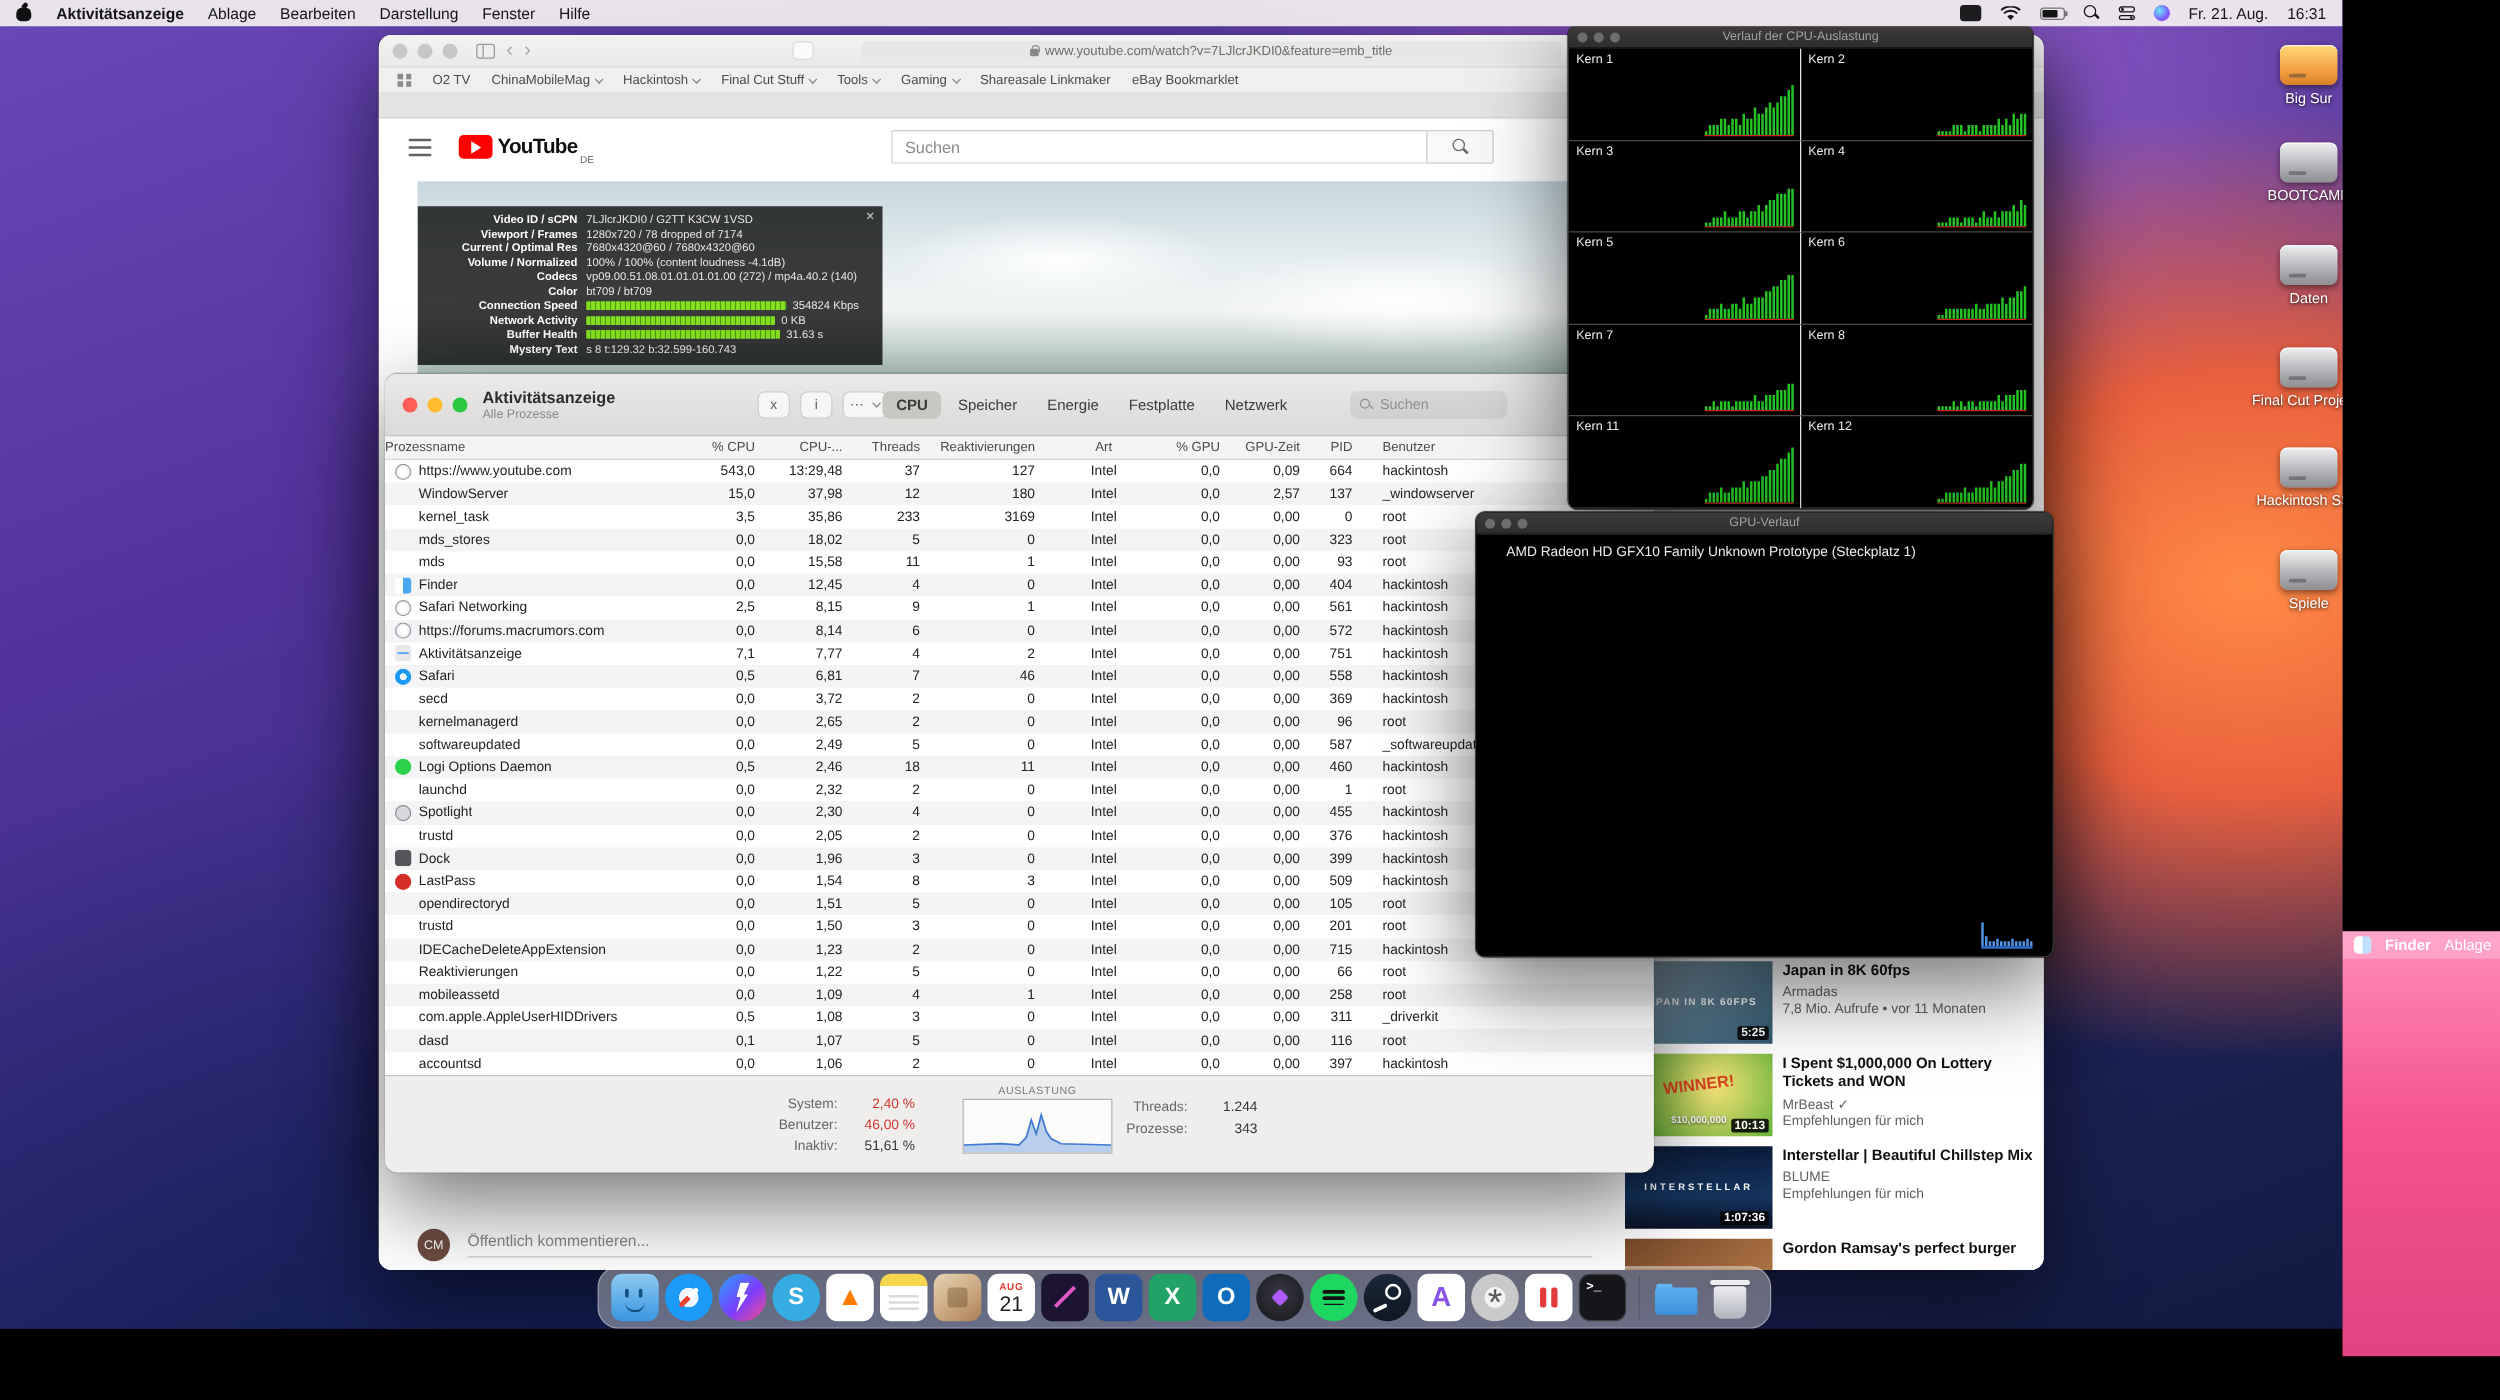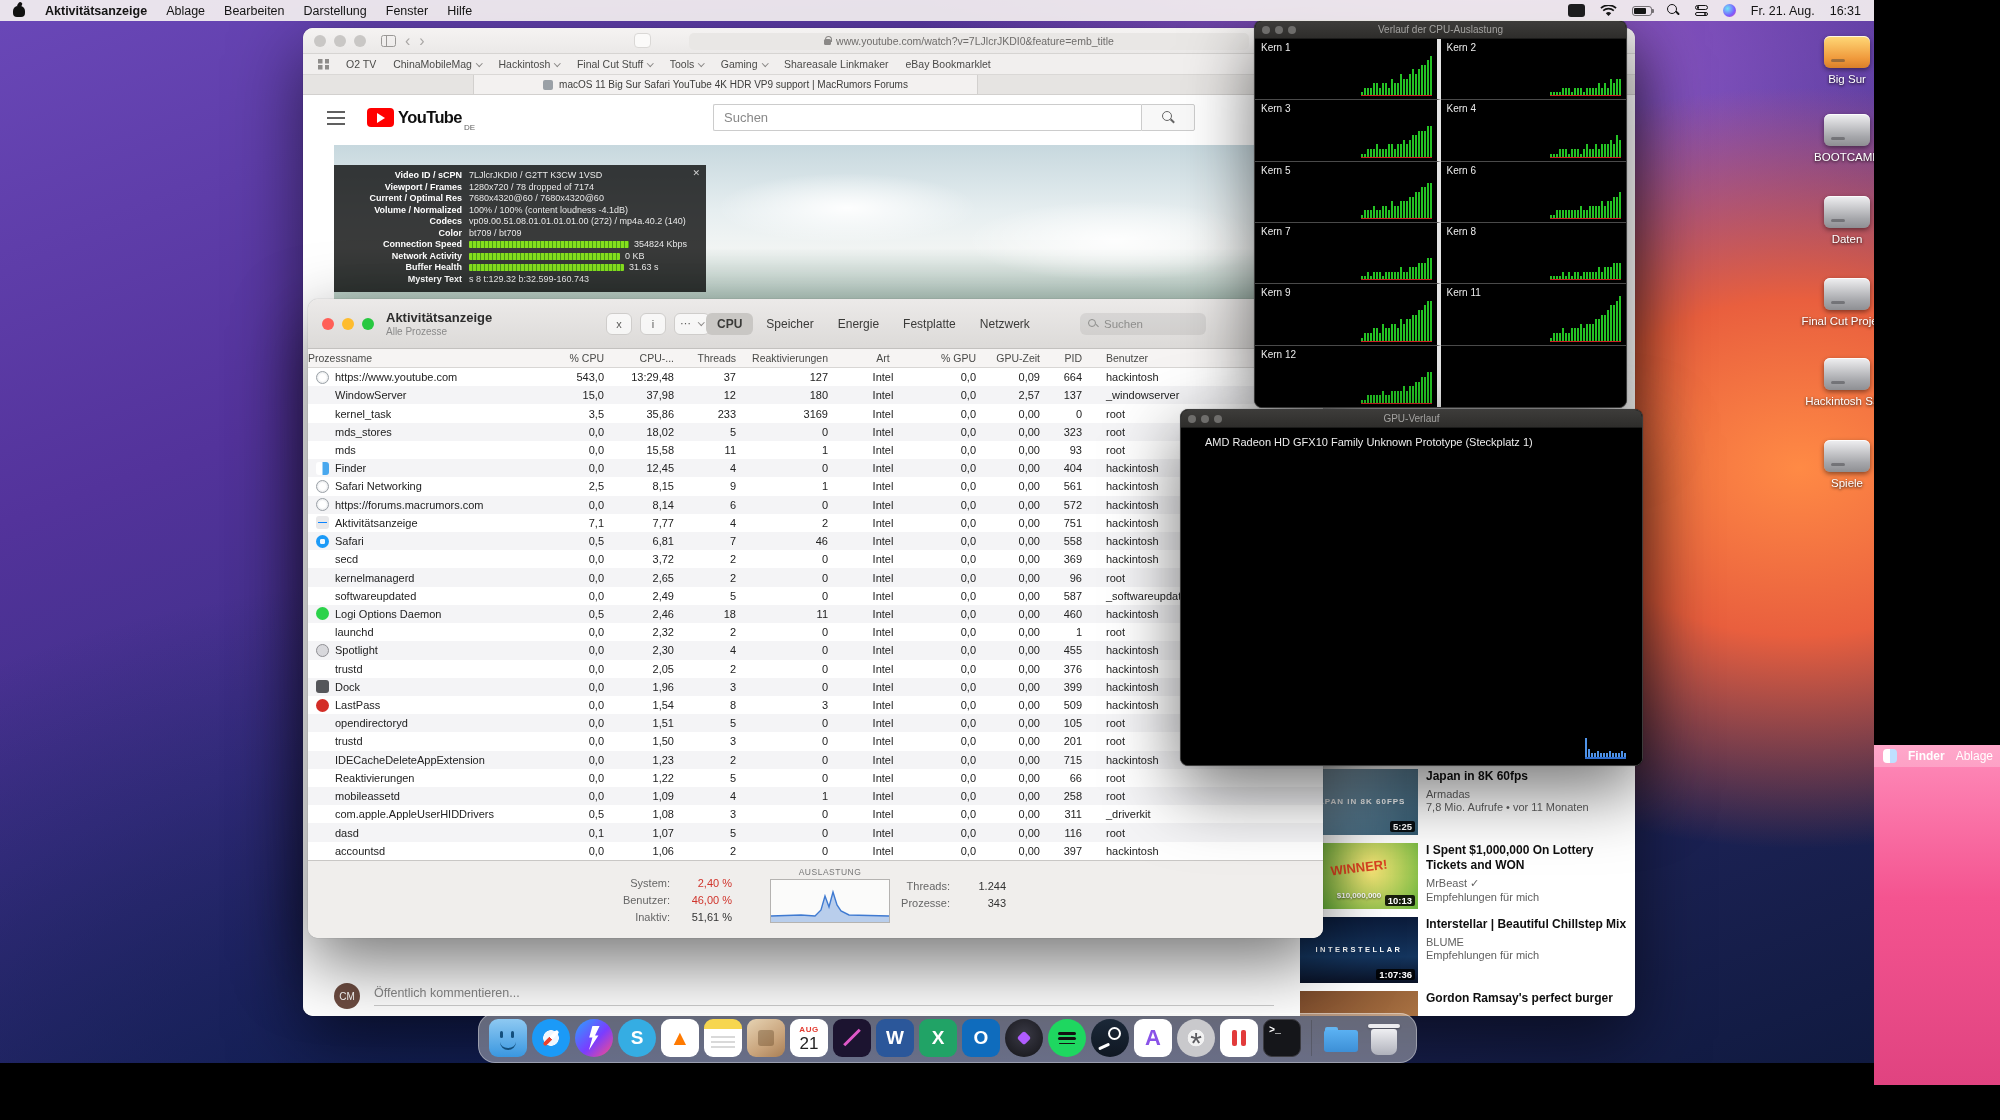--- a/index.html
+++ b/index.html
@@ -158,21 +158,21 @@
 .fs-right{position:absolute;left:578px;top:16px}
 .fs-right .flab{width:70px}
 .fs-right .fval{width:50px}
 
 .dark-tb{height:18px;background:linear-gradient(#3d3c3a,#2e2d2b);display:flex;align-items:center;padding:0 7px;position:relative;border-bottom:1px solid #1b1b1a;flex:none}
 .dark-dots{display:flex;gap:5px;z-index:2}
 .dark-dots i{width:8px;height:8px;border-radius:50%;background:#6e6d6b;display:block}
 .dark-title{position:absolute;left:0;right:0;text-align:center;font-size:10px;color:#a3a2a0}
 .win-cores{left:1254px;top:20px;width:373px;height:388px;background:#000;z-index:30;display:flex;flex-direction:column;border:1px solid #3c3c3c;border-radius:8px}
 #cores{flex:1;display:grid;grid-template-columns:1fr 1fr;grid-auto-rows:1fr;background:#000}
-.core{position:relative;border-right:4px solid #e5e5e5;border-bottom:1px solid #4a4a4a;overflow:hidden}
+.core{position:relative;border-right:1px solid #e5e5e5;border-bottom:1px solid #4a4a4a;overflow:hidden}
 .core:nth-child(2n){border-right:none}
 .core:nth-child(11),.core:nth-child(12){border-bottom:none}
 .core-label{position:absolute;left:6px;top:3px;color:#ececec;font-size:10px}
 .bars{position:absolute;right:5px;bottom:3px;height:44px;display:flex;align-items:flex-end;gap:1px;border-bottom:1.5px solid #c22}
 .bars i{width:2px;background:#24c224;display:block}
 .win-gpu{left:1180px;top:409px;width:463px;height:357px;background:#000;z-index:31;display:flex;flex-direction:column;border:1px solid #3c3c3c;border-radius:8px}
 .gpu-body{flex:1;position:relative;background:#000}
 .gpu-dev{position:absolute;left:24px;top:8px;color:#ececec;font-size:11px}
 #gpu-bars{position:absolute;right:16px;bottom:6px;display:flex;align-items:flex-end;gap:1px;border-bottom:2px solid #2f6fd0}
 #gpu-bars i{width:2px;background:#4f93e8;display:block}
@@ -285,24 +285,20 @@
           </span>
           <span class="fav">
             <span>Shareasale Linkmaker</span>
           </span>
           <span class="fav">
             <span>eBay Bookmarklet</span>
           </span>
         </span>
     </div>
     <div class="saf-tabbar">
-      <span class="tab-active">
-          <span class="tab-fav"></span>
-          <span>macOS 11 Big Sur Safari YouTube 4K HDR VP9 support | MacRumors Forums</span>
-        </span>
       <span class="tab-partial">
           <span class="tab-fav"></span>
           <span>(305) E</span>
         </span>
     </div>
     <div class="yt-page">
       <div class="yt-header">
         <span class="yt-burger"></span>
         <span class="yt-logo">
           <span class="yt-play"></span>
@@ -1142,49 +1138,20 @@
             <i style="height: 7.6px;"></i>
             <i style="height: 12.2px;"></i>
             <i style="height: 12.2px;"></i>
             <i style="height: 12.2px;"></i>
             <i style="height: 16.8px;"></i>
             <i style="height: 16.8px;"></i>
             <i style="height: 16.8px;"></i>
           </div>
         </div>
         <div class="core">
-          <span class="core-label">Kern 9</span>
-          <div class="bars">
-            <i style="height: 3px;"></i>
-            <i style="height: 7.6px;"></i>
-            <i style="height: 7.6px;"></i>
-            <i style="height: 7.6px;"></i>
-            <i style="height: 12.2px;"></i>
-            <i style="height: 12.2px;"></i>
-            <i style="height: 7.6px;"></i>
-            <i style="height: 16.8px;"></i>
-            <i style="height: 12.2px;"></i>
-            <i style="height: 12.2px;"></i>
-            <i style="height: 16.8px;"></i>
-            <i style="height: 16.8px;"></i>
-            <i style="height: 12.2px;"></i>
-            <i style="height: 21.4px;"></i>
-            <i style="height: 16.8px;"></i>
-            <i style="height: 21.4px;"></i>
-            <i style="height: 21.4px;"></i>
-            <i style="height: 26px;"></i>
-            <i style="height: 26px;"></i>
-            <i style="height: 30.6px;"></i>
-            <i style="height: 30.6px;"></i>
-            <i style="height: 35.2px;"></i>
-            <i style="height: 39.8px;"></i>
-            <i style="height: 39.8px;"></i>
-          </div>
-        </div>
-        <div class="core">
           <span class="core-label">Kern 11</span>
           <div class="bars">
             <i style="height: 3px;"></i>
             <i style="height: 7.6px;"></i>
             <i style="height: 7.6px;"></i>
             <i style="height: 7.6px;"></i>
             <i style="height: 12.2px;"></i>
             <i style="height: 7.6px;"></i>
             <i style="height: 7.6px;"></i>
             <i style="height: 12.2px;"></i>

